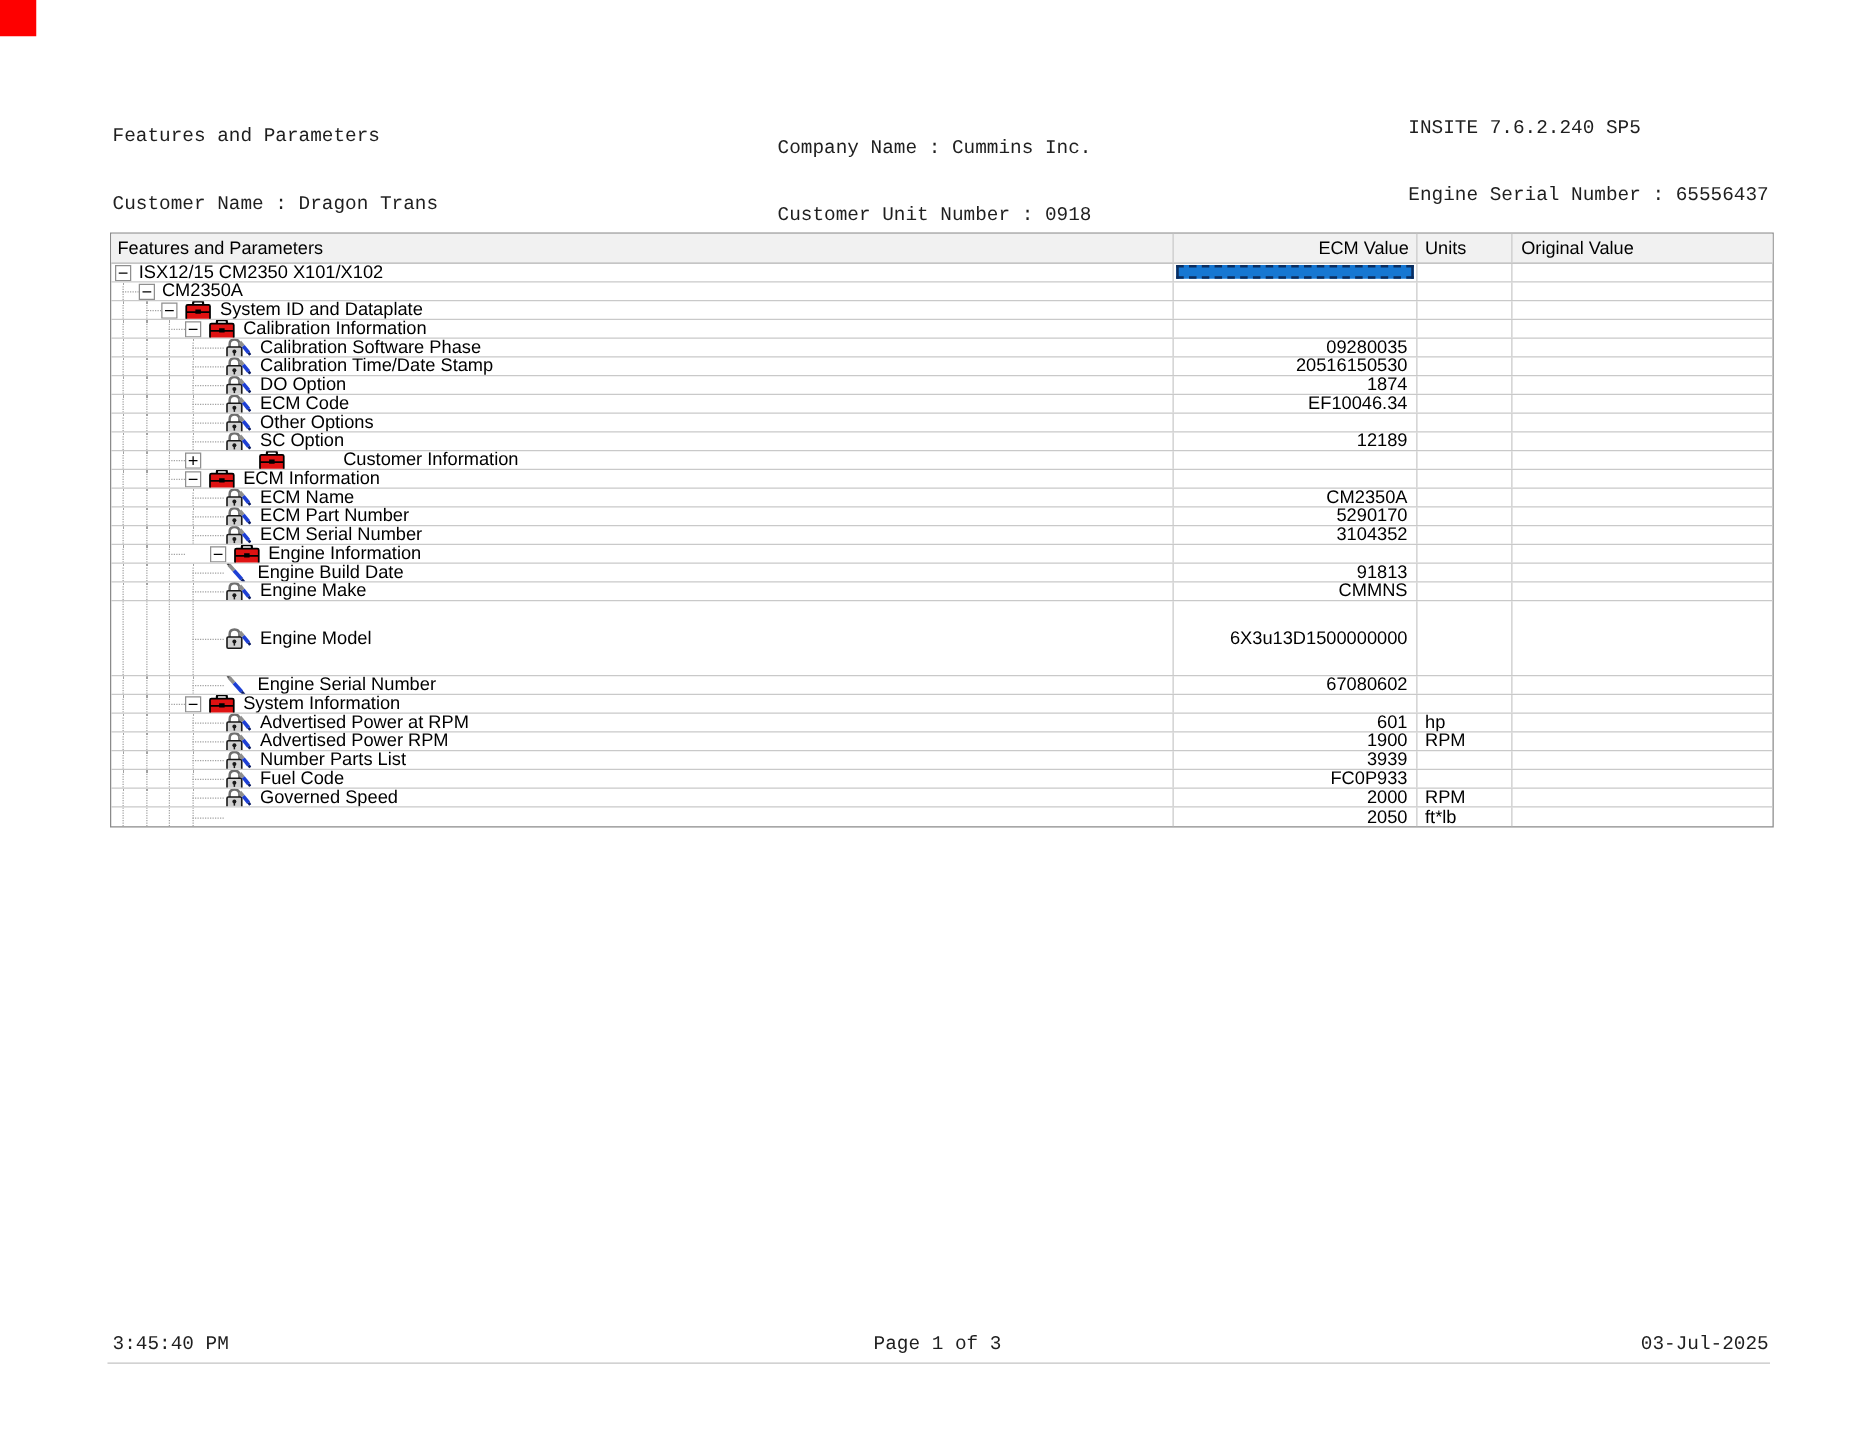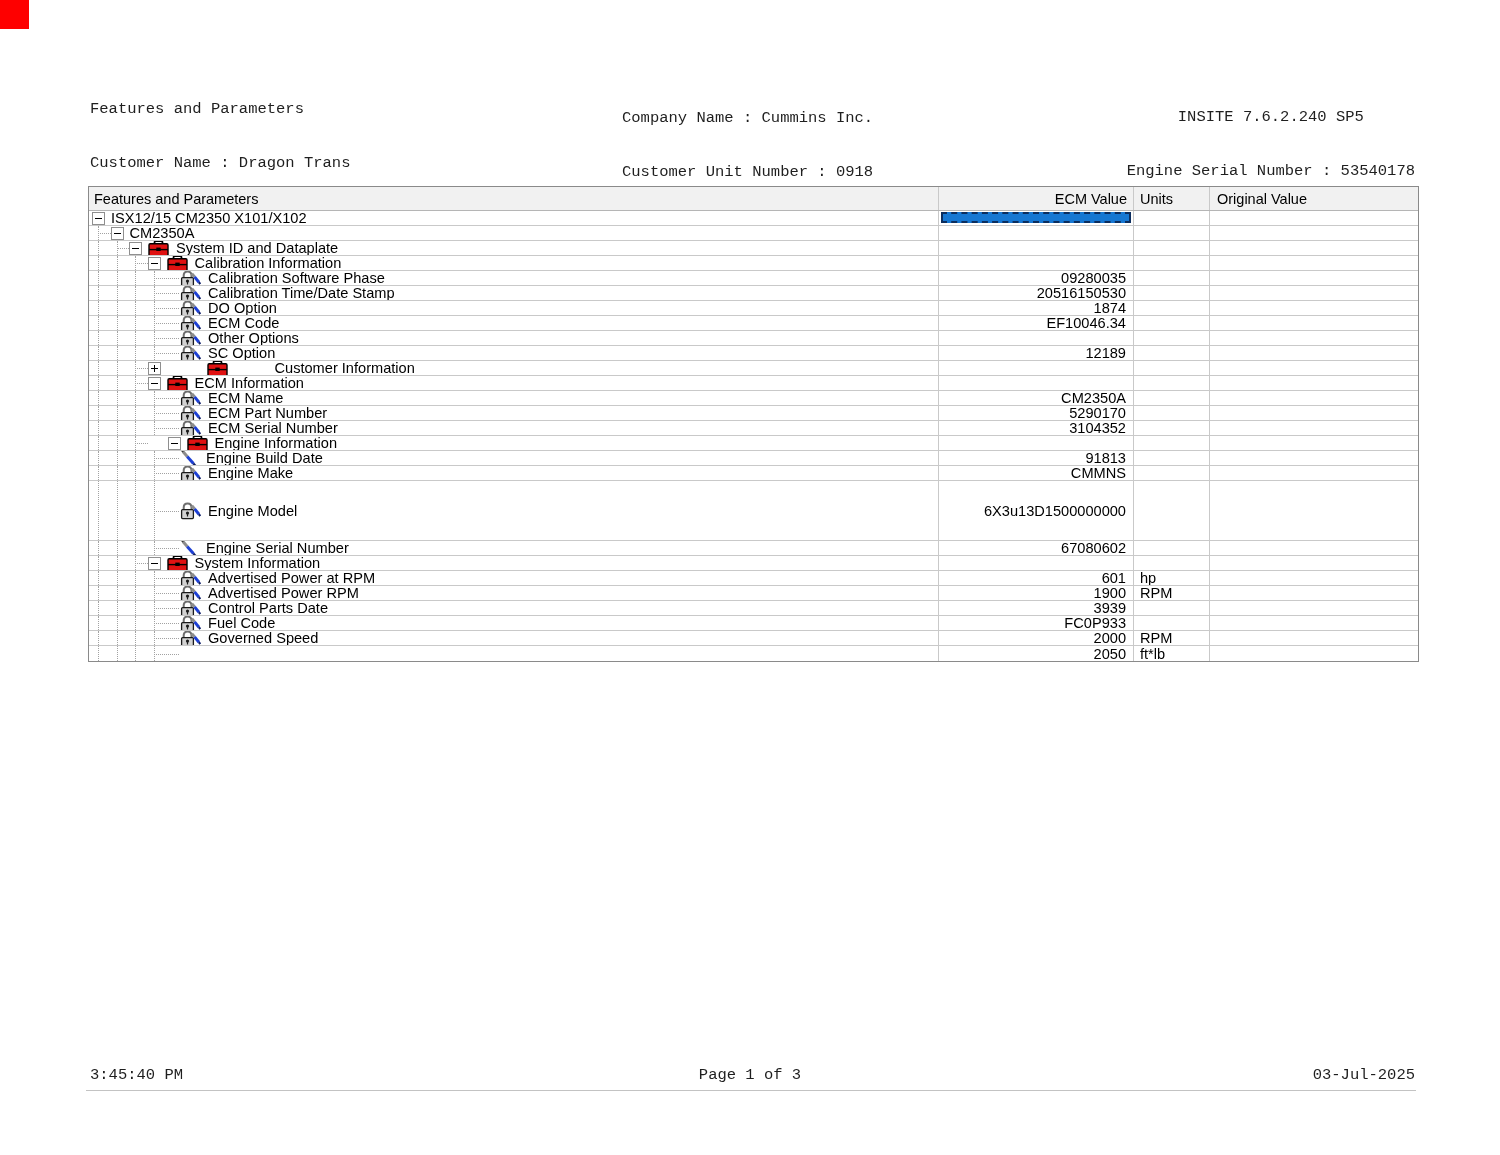--- a/index.html
+++ b/index.html
@@ -7,21 +7,21 @@
     width:1500px;height:1155px;position:relative;background:#ffffff;
     font-family:"Liberation Sans",sans-serif;color:#000;
   }
   
   .mono{
     font-family:"Liberation Mono","DejaVu Sans Mono",monospace;
     font-size:15.5px;line-height:18px;color:#1f1f1f;white-space:pre;
   }
   .hdr-left{position:absolute;left:90px;top:64px;}
   .hdr-center{position:absolute;left:622px;top:73px;}
-  .hdr-right{position:absolute;right:85px;top:72px;text-align:center;}
+  .hdr-right{position:absolute;right:85px;top:57px;text-align:left;}
   .ftr-time{position:absolute;left:90px;top:1066px;}
   .ftr-page{position:absolute;left:0;top:1066px;width:1500px;text-align:center;}
   .ftr-date{position:absolute;right:85px;top:1066px;text-align:right;}
   .ftr-line{position:absolute;left:86px;top:1090px;width:1330px;height:0;border-top:1px solid #c3c3c3;}
   .corner{position:absolute;left:0;top:0;width:29px;height:29px;background:#fe0000;}
 
   
   .ptable{
     position:absolute;left:88px;top:186px;width:1331px;
     border:1px solid #8a8a8a;background:#fff;box-sizing:border-box;
@@ -80,21 +80,21 @@
   <div>Features and Parameters</div>
   <div>Customer Name : Dragon Trans</div>
   <div>Work Order Name : NA</div>
 </div>
 <div class="mono hdr-center">
   <div>Company Name : Cummins Inc.</div>
   <div>Customer Unit Number : 0918</div>
 </div>
 <div class="mono hdr-right">
   <div>INSITE 7.6.2.240 SP5</div>
-  <div>Engine Serial Number : 53540178</div>
+  <div>Engine Serial Number : 65556437</div>
   <div>ECM Image Name : NA</div>
 </div>
 
 <div class="ptable">
   <div class="thead">
     <div class="c c1">Features and Parameters</div>
     <div class="c c2">ECM Value</div>
     <div class="c c3">Units</div>
     <div class="c c4">Original Value</div>
   </div>
@@ -663,21 +663,21 @@
           <div class="cwrap" style="margin-left: 90px;">
             <svg class="ticon" width="22" height="19" viewBox="0 0 22 19">
               <path d="M4.7 9 V6.6 Q4.7 2.6 8.6 2.6 Q12.5 2.6 12.5 6.6 V9" fill="none" stroke="#6f6f6f" stroke-width="2"></path>
               <rect x="2.6" y="8.6" width="11.8" height="9" rx="1" fill="#d2d2d2" stroke="#1a1a1a" stroke-width="1.3"></rect>
               <circle cx="8.5" cy="12.1" r="1.6" fill="#1a1a1a"></circle>
               <rect x="7.9" y="12.9" width="1.2" height="2.6" fill="#1a1a1a"></rect>
               <line x1="12.8" y1="4.6" x2="15.6" y2="7.9" stroke="#8d8d8d" stroke-width="3"></line>
               <line x1="15.6" y1="7.9" x2="19.9" y2="13.2" stroke="#1d3fd4" stroke-width="3"></line>
               <line x1="19.9" y1="13.2" x2="21.2" y2="15" stroke="#0a1c66" stroke-width="2.2"></line>
             </svg>
-            <span class="tlabel">Control Parts Date</span>
+            <span class="tlabel">Number Parts List</span>
           </div>
         </div>
         <div class="c c2">
           <span>3939</span>
         </div>
         <div class="c c3"></div>
         <div class="c c4"></div>
       </div>
       <div class="trow">
         <div class="c c1">

